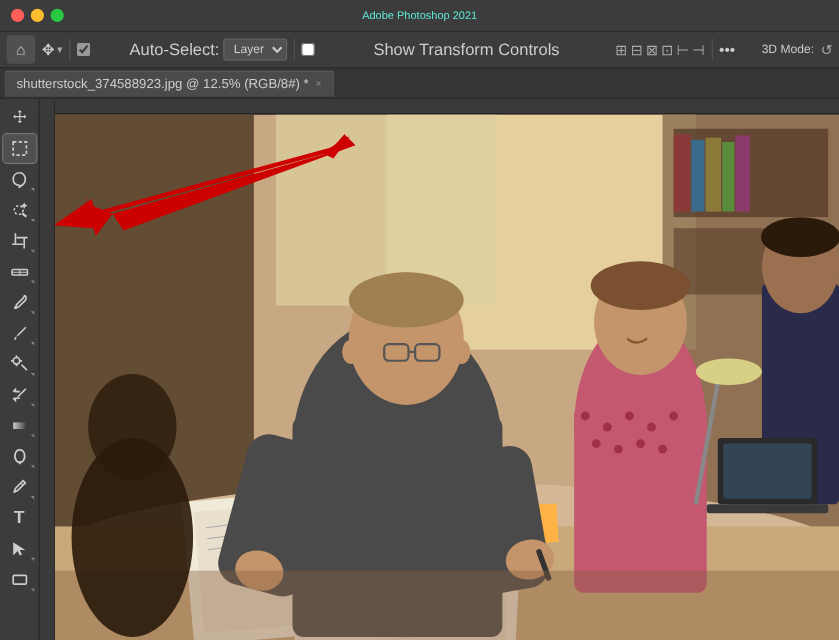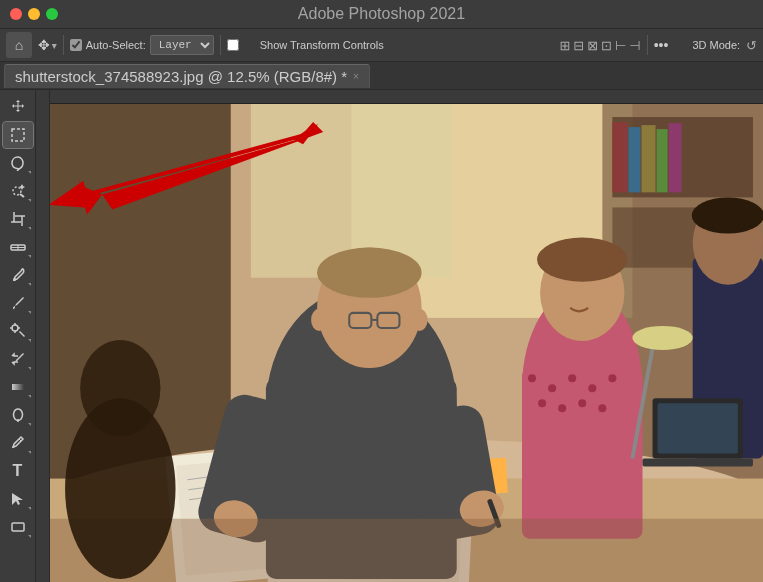--- a/index.html
+++ b/index.html
@@ -31,22 +31,22 @@
       height: 12px;
       border-radius: 50%;
     }
     .tl-close { background: #ff5f57; }
     .tl-min { background: #febc2e; }
     .tl-max { background: #28c840; }
     .title-bar-title {
       position: absolute;
       left: 50%;
       transform: translateX(-50%);
-      color: #a3a3a3;
-      font-size: 16px;
+      color: #5eead4;
+      font-size: 10px;
       white-space: nowrap;
     }
 
     
     .options-bar {
       width: 100%;
       height: 34px;
       background: #3c3c3c;
       border-top: 1px solid #2a2a2a;
       border-bottom: 1px solid #2a2a2a;
@@ -87,31 +87,31 @@
       color: #cccccc;
       font-size: 11px;
     }
     .options-checkbox-group input[type="checkbox"] {
       width: 12px;
       height: 12px;
       accent-color: #999;
     }
     .options-label {
       color: #cccccc;
-      font-size: 11px;
+      font-size: 15px;
+      margin-left: 32px;
     }
     .options-select {
       background: #505050;
       border: 1px solid #666;
       color: #cccccc;
       font-size: 11px;
       padding: 2px 4px;
       border-radius: 2px;
       height: 20px;
-      font-family: Liberation Mono, monospace;
     }
     .options-transform {
       display: flex;
       align-items: center;
       gap: 21px;
       color: #cccccc;
       font-size: 11px;
     }
     .options-transform input[type="checkbox"] {
       width: 12px;
@@ -323,21 +323,21 @@
     </div>
     <div class="options-divider"></div>
     <span class="options-more">•••</span>
     <span class="mode-label">3D Mode:</span>
     <span style="color:#aaa; font-size:13px; cursor:pointer;">↺</span>
   </div>
 </div>
 
 <div class="tab-bar">
   <div class="tab-item">
-    <span style="font-size:15px; color:#ccc;">shutterstock_374588923.jpg @ 12.5% (RGB/8#) *</span>
+    <span style="font-size:12px; color:#ccc;">shutterstock_374588923.jpg @ 12.5% (RGB/8#) *</span>
     <span class="tab-close">×</span>
   </div>
 </div>
 
 <div class="main-area">
 
   <div class="toolbar">
 
     <button class="tool-btn" title="Move Tool">
       <svg viewBox="0 0 16 16">

